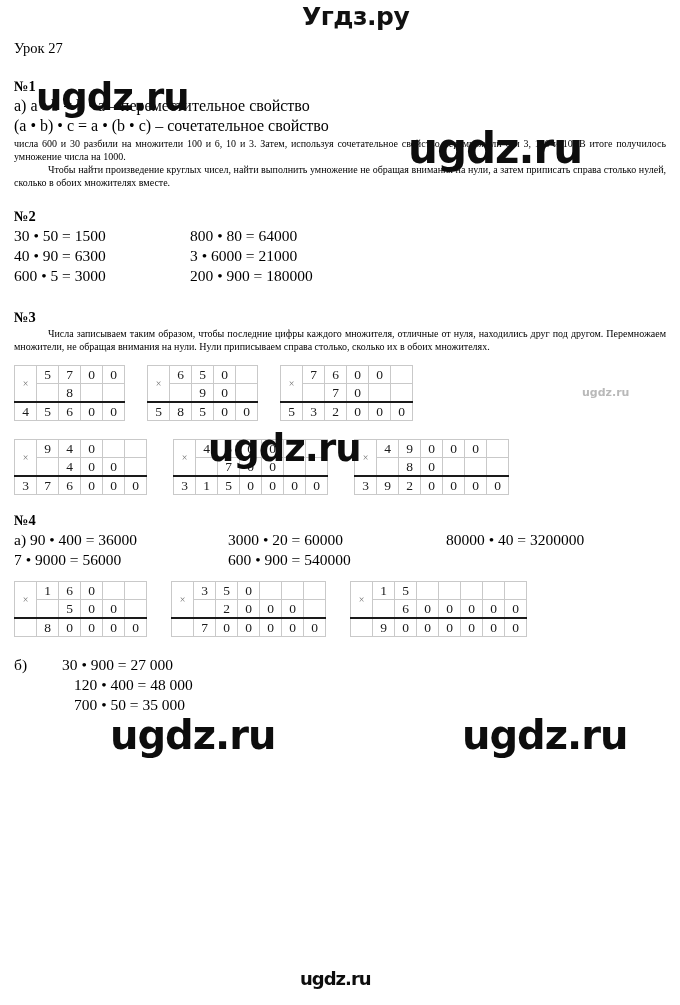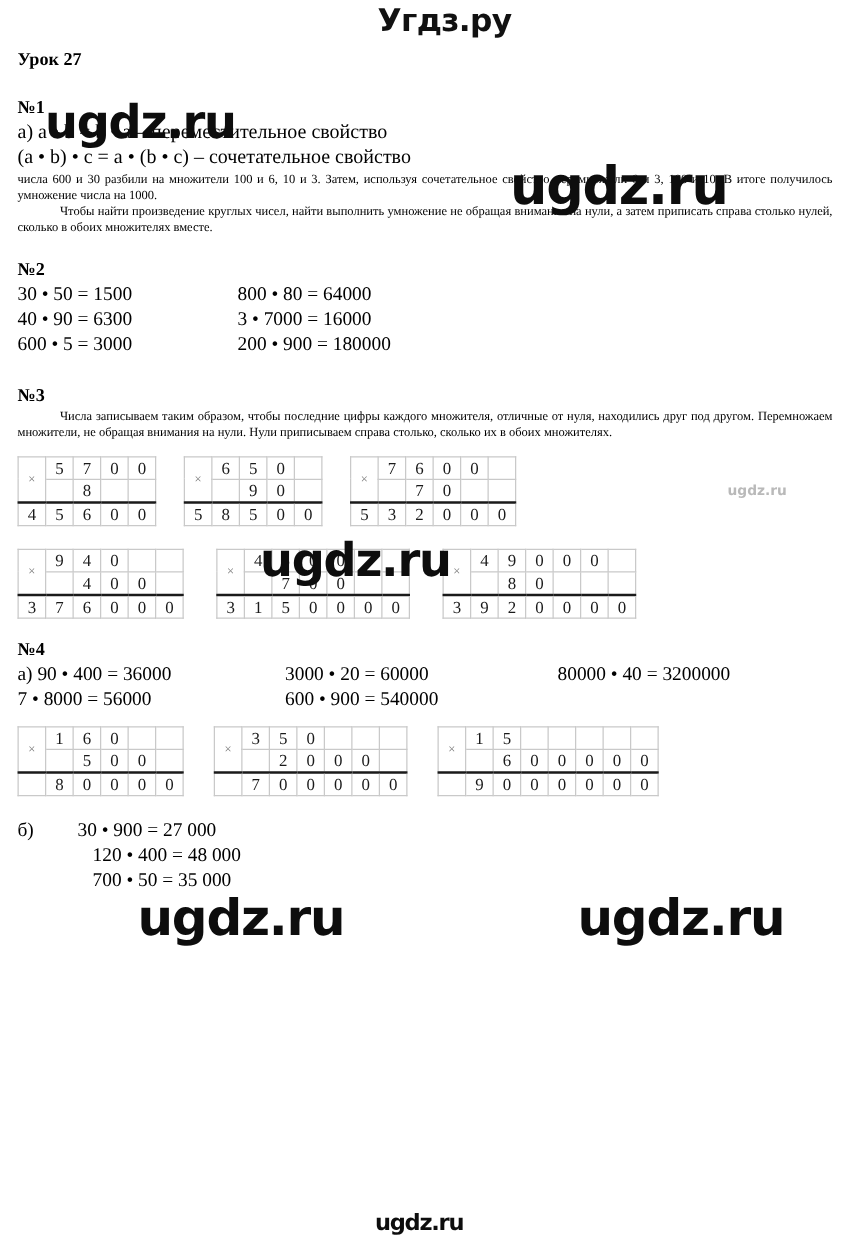--- a/index.html
+++ b/index.html
@@ -31,21 +31,21 @@
   
   .page {
     position: absolute;
     top: 40px;
     left: 14px;
     width: 652px;
   }
 
   .lesson-title {
     font-family: "Liberation Serif", serif;
-    font-weight: bold;
+    font-weight: normal;
     font-size: 14.5px;
     margin: 0 0 22px 0;
   }
 
   .task-head {
     font-weight: bold;
     font-size: 14.5px;
     margin: 0 0 1px 0;
     line-height: 1.1;
   }
@@ -142,21 +142,21 @@
   <div style="margin-top:20px;">
     <div class="task-head">№2</div>
     <table class="eq-table col-gap-2">
       <tbody>
         <tr>
           <td>30 • 50 = 1500</td>
           <td>800 • 80 = 64000</td>
         </tr>
         <tr>
           <td>40 • 90 = 6300</td>
-          <td>3 • 7000 = 16000</td>
+          <td>3 • 6000 = 21000</td>
         </tr>
         <tr>
           <td>600 • 5 = 3000</td>
           <td>200 • 900 = 180000</td>
         </tr>
       </tbody>
     </table>
   </div>
 
   <div style="margin-top:24px;">
@@ -335,21 +335,21 @@
   <div style="margin-top:18px;">
     <div class="task-head">№4</div>
     <table class="eq-table col-gap-3">
       <tbody>
         <tr>
           <td>а) 90 • 400 = 36000</td>
           <td>3000 • 20 = 60000</td>
           <td>80000 • 40 = 3200000</td>
         </tr>
         <tr>
-          <td>7 • 8000 = 56000</td>
+          <td>7 • 9000 = 56000</td>
           <td>600 • 900 = 540000</td>
           <td></td>
         </tr>
       </tbody>
     </table>
 
     <div class="grid-row" style="margin-top:12px; gap:24px;">
         <table class="mult-grid" style="width: 126px;">
           <tbody>
             <tr>

